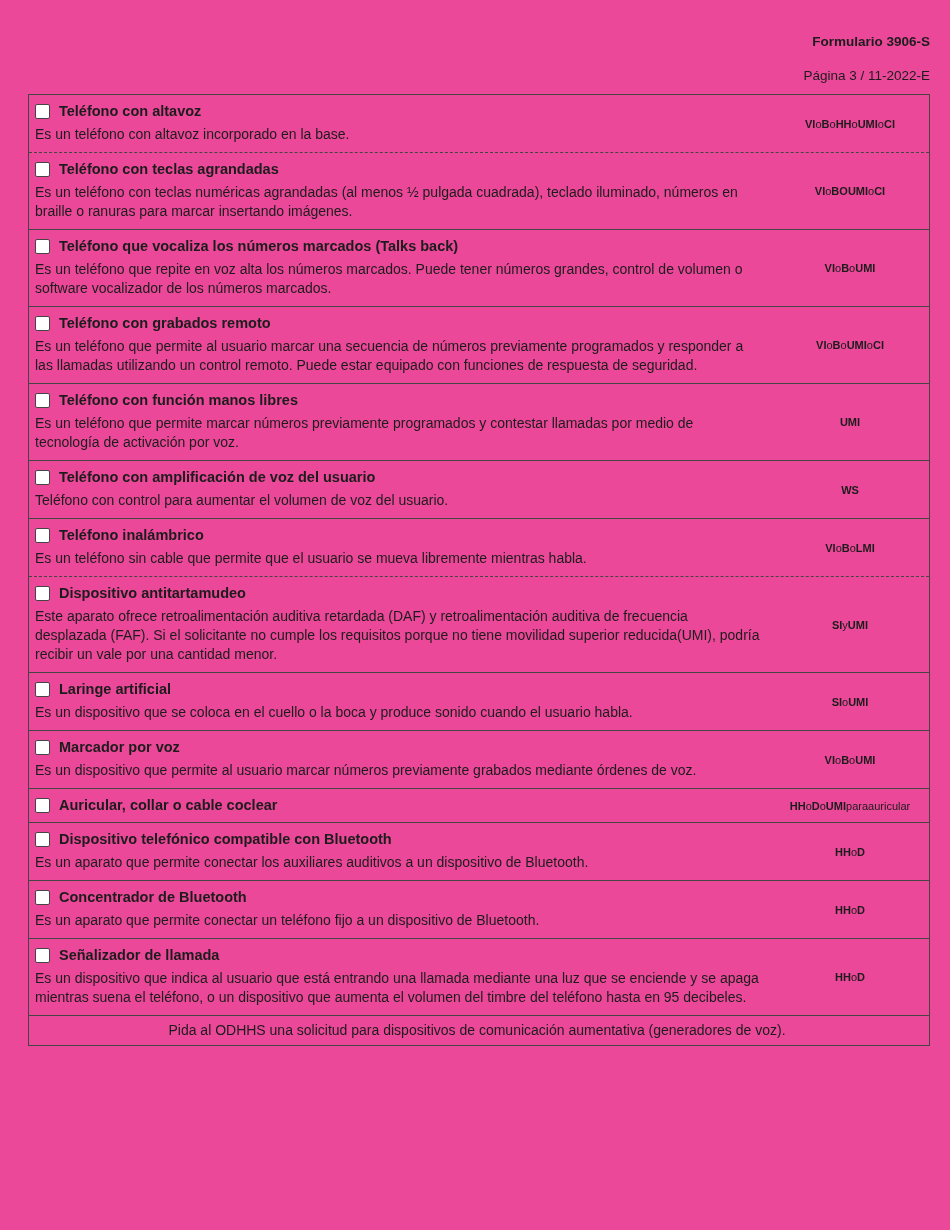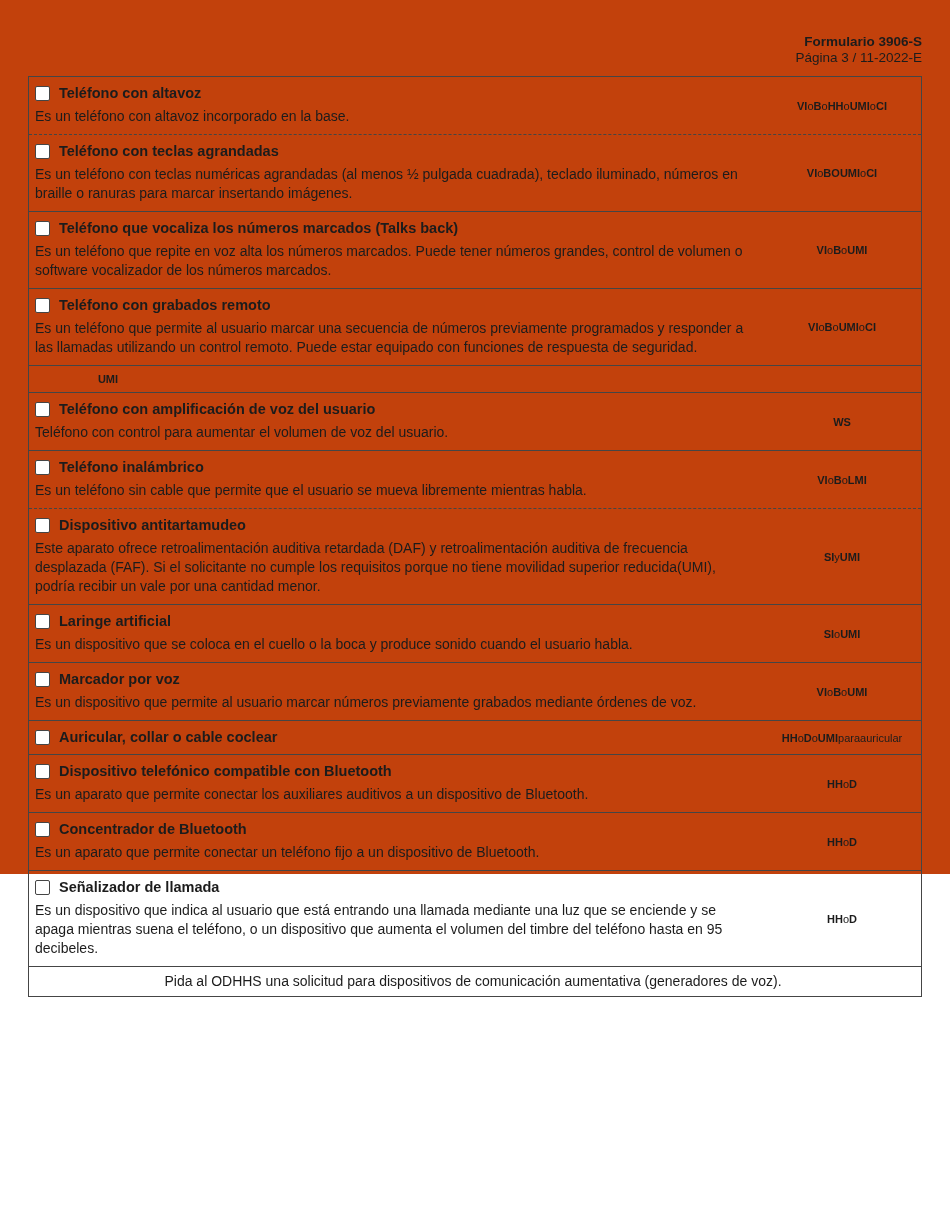--- a/index.html
+++ b/index.html
@@ -6,31 +6,31 @@
   html, body { background: #ffffff; }
   body {
     width: 950px;
     height: 1230px;
     overflow: hidden;
     font-family: "Liberation Sans", sans-serif;
     color: var(--ink, #1c1c1c);
   }
   .page {
     width: 950px;
-    height: 874px;
-    padding: 34px 28px 0 28px;
-    background: #c2410c;
+    height: 1230px;
+    padding: 34px 20px 0 28px;
+    background: #ec4899;
   }
   .doc-header {
     text-align: right;
     margin-bottom: 10px;
     line-height: 16px;
   }
   .form-number { font-weight: bold; font-size: 13.5px; }
-  .page-info   { font-size: 13.5px; margin-top: 0; }
+  .page-info   { font-size: 13.5px; margin-top: 18px; }
 
   .device-table {
     border: 1.5px solid var(--border, #3f3f3f);
   }
   .row { display: flex; }
   .row.divider-solid  { border-top: 1px solid  var(--border, #4a4a4a); }
   .row.divider-dashed { border-top: 1px dashed var(--border, #4a4a4a); }
 
   .row-main {
     flex: 1 1 auto;
@@ -168,20 +168,27 @@
             <b>B</b> 
             <span>o</span>
             <br>
             <b>UMI</b> 
             <span>o</span> 
             <b>CI</b>
           </div>
   </div>
 
   <div class="row divider-solid">
+    <div class="row-main">
+      <div class="title-line">
+        <span class="checkbox" role="checkbox" aria-checked="false"></span>
+        <span class="device-title">Teléfono con función manos libres</span>
+      </div>
+      <div class="device-desc">Es un teléfono que permite marcar números previamente programados y contestar llamadas por medio de tecnología de activación por voz.</div>
+    </div>
     <div class="row-code">
             <b>UMI</b>
           </div>
   </div>
 
   <div class="row divider-solid">
     <div class="row-main">
       <div class="title-line">
         <span class="checkbox" role="checkbox" aria-checked="false"></span>
         <span class="device-title">Teléfono con amplificación de voz del usuario</span>

